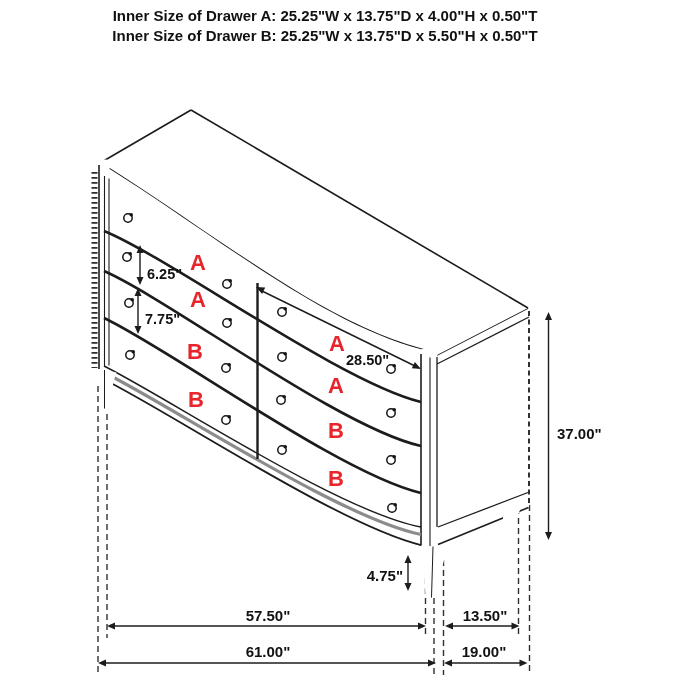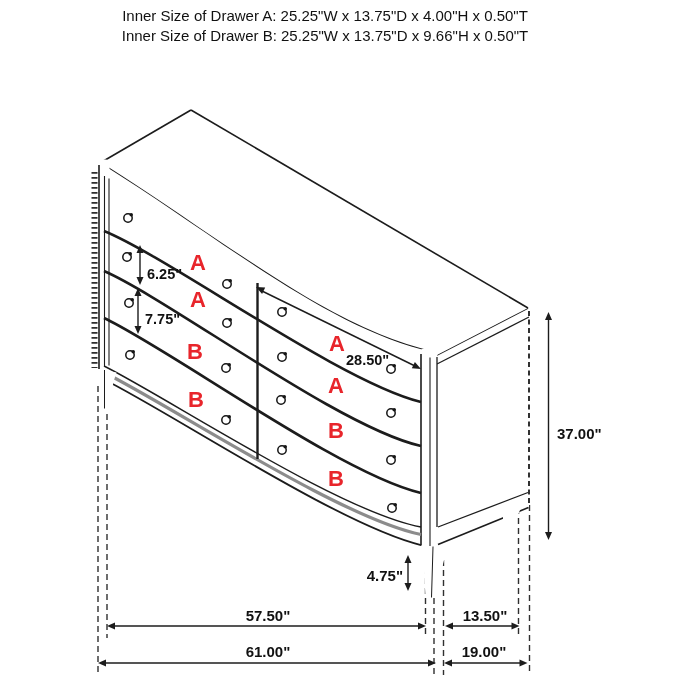--- a/index.html
+++ b/index.html
@@ -1,37 +1,37 @@
 <!DOCTYPE html>
 <html><head>
 <meta charset="utf-8">
 <style>
   html,body{margin:0;padding:0;background:#ffffff;}
   body{width:700px;height:700px;position:relative;font-family:"Liberation Sans",sans-serif;overflow:hidden;}
   .title-block{position:absolute;top:6px;left:0;width:650px;text-align:center;
-    font-weight:normal;font-size:15px;line-height:20px;color:#111;}
+    font-weight:bold;font-size:15px;line-height:20px;color:#111;}
   svg{position:absolute;top:0;left:0;}
   .ln{stroke:#1c1c1c;fill:none;}
   .face{fill:#ffffff;stroke:none;}
   .dim-line{stroke:#1c1c1c;stroke-width:1.4;fill:none;}
   .dim-head{fill:#1c1c1c;stroke:none;}
   .ext{stroke:#2f2f2f;stroke-width:1.4;fill:none;stroke-dasharray:6 4;}
   .hatch{stroke:#2e2e2e;stroke-width:6;fill:none;stroke-dasharray:1.8 3.2;}
   .dim-text{font-family:"Liberation Sans",sans-serif;font-weight:bold;font-size:15px;fill:#111;}
   .dim-text-s{font-family:"Liberation Sans",sans-serif;font-weight:bold;font-size:14.5px;fill:#111;}
   .drawer-letter{font-family:"Liberation Sans",sans-serif;font-weight:bold;font-size:22px;}
   .knob-ring{fill:#ffffff;stroke:#151515;stroke-width:1.5;}
   .knob-dot{fill:#151515;stroke:none;}
 </style>
 </head>
 <body>
 
 <div class="title-block">
   <div>Inner Size of Drawer A: 25.25"W x 13.75"D x 4.00"H x 0.50"T</div>
-  <div>Inner Size of Drawer B: 25.25"W x 13.75"D x 9.66"H x 0.50"T</div>
+  <div>Inner Size of Drawer B: 25.25"W x 13.75"D x 5.50"H x 0.50"T</div>
 </div>
 
 <svg width="700" height="700" viewBox="0 0 700 700">
 
   <g>
     <path class="ext" d="M98,386 V675"></path>
     <path class="ext" d="M107,414 V638"></path>
     <path class="ext" d="M425.5,548 V638"></path>
     <path class="ext" d="M434,548 V675"></path>
     <path class="ext" d="M443.5,550 V675"></path>

